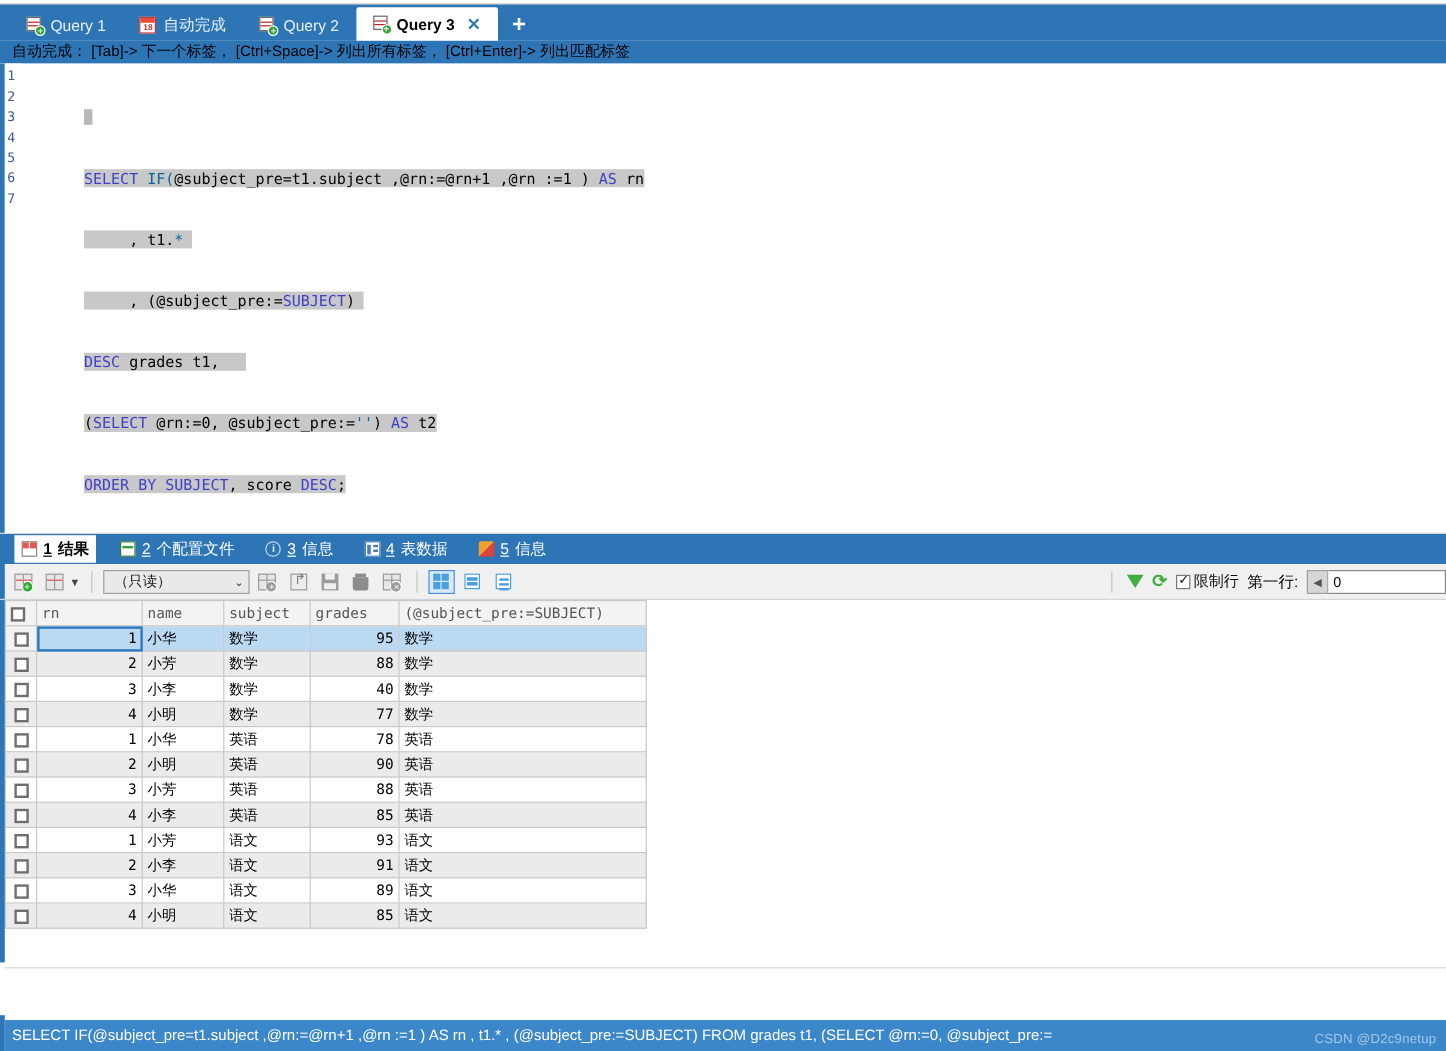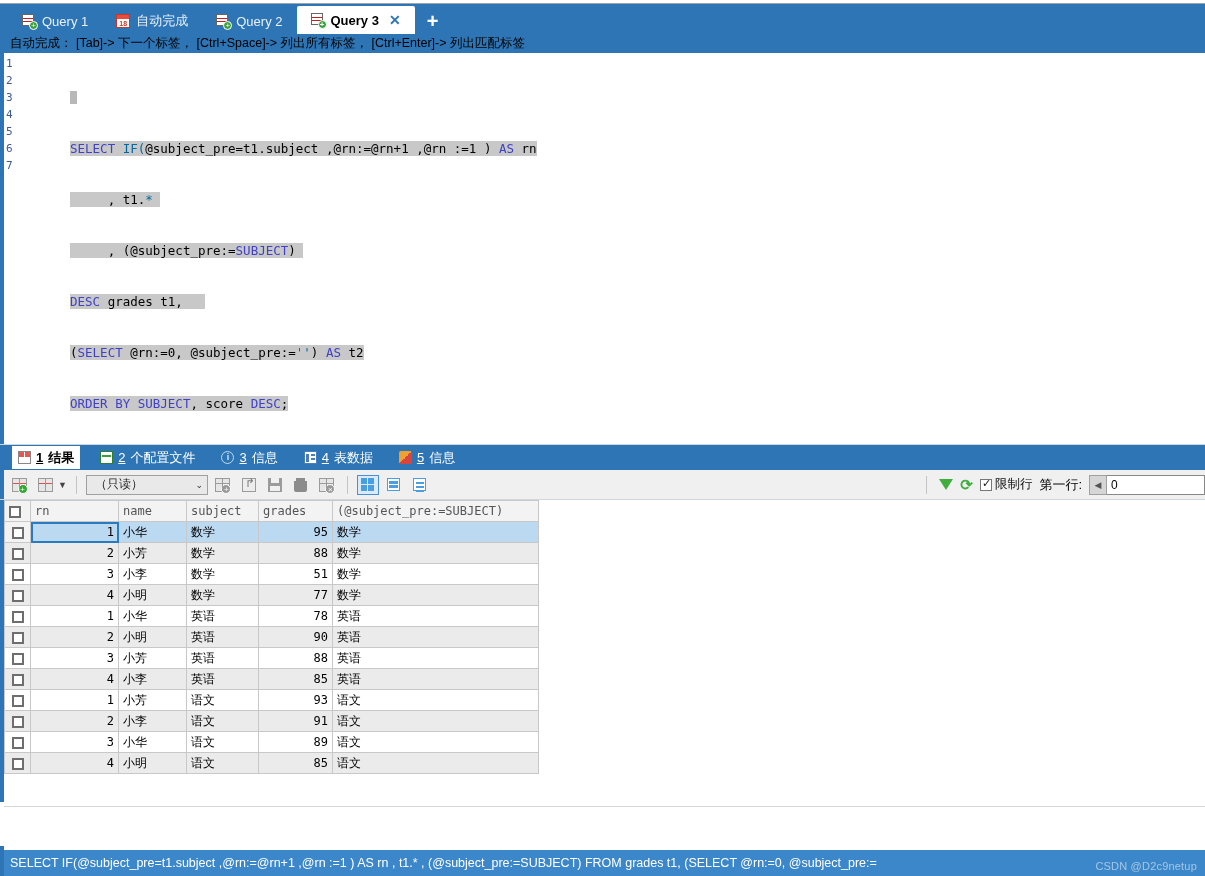--- a/index.html
+++ b/index.html
@@ -456,21 +456,21 @@
               <td class="w-name">小芳</td>
               <td class="w-sub">数学</td>
               <td class="w-score num">88</td>
               <td class="w-expr">数学</td>
             </tr>
             <tr class="odd">
               <td class="cb"><span class="cbox"></span></td>
               <td class="w-rn num">3</td>
               <td class="w-name">小李</td>
               <td class="w-sub">数学</td>
-              <td class="w-score num">51</td>
+              <td class="w-score num">40</td>
               <td class="w-expr">数学</td>
             </tr>
             <tr class="even">
               <td class="cb"><span class="cbox"></span></td>
               <td class="w-rn num">4</td>
               <td class="w-name">小明</td>
               <td class="w-sub">数学</td>
               <td class="w-score num">77</td>
               <td class="w-expr">数学</td>
             </tr>

